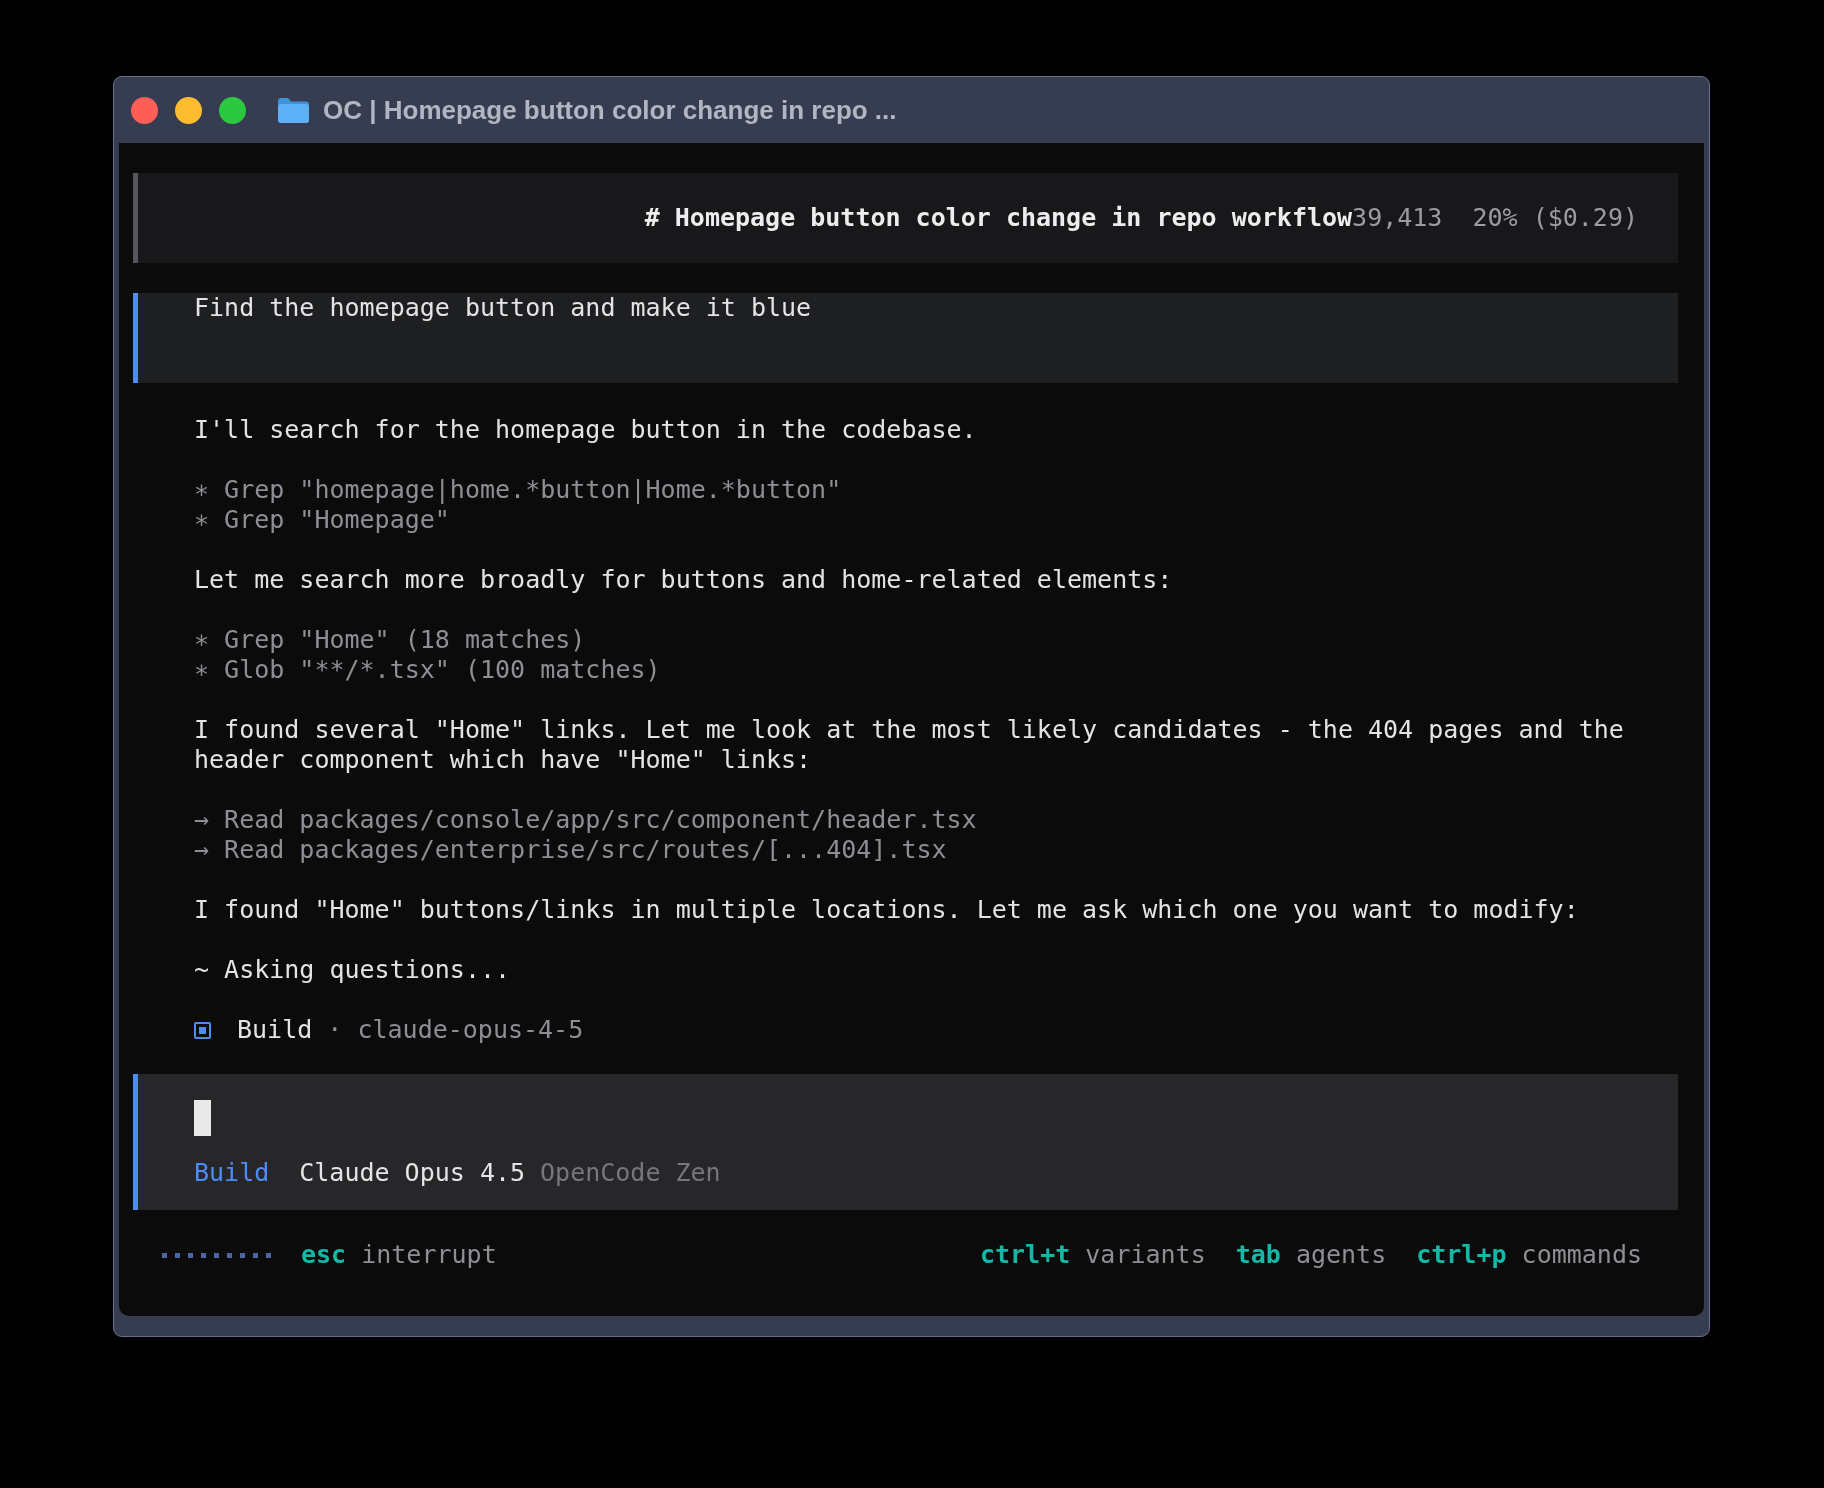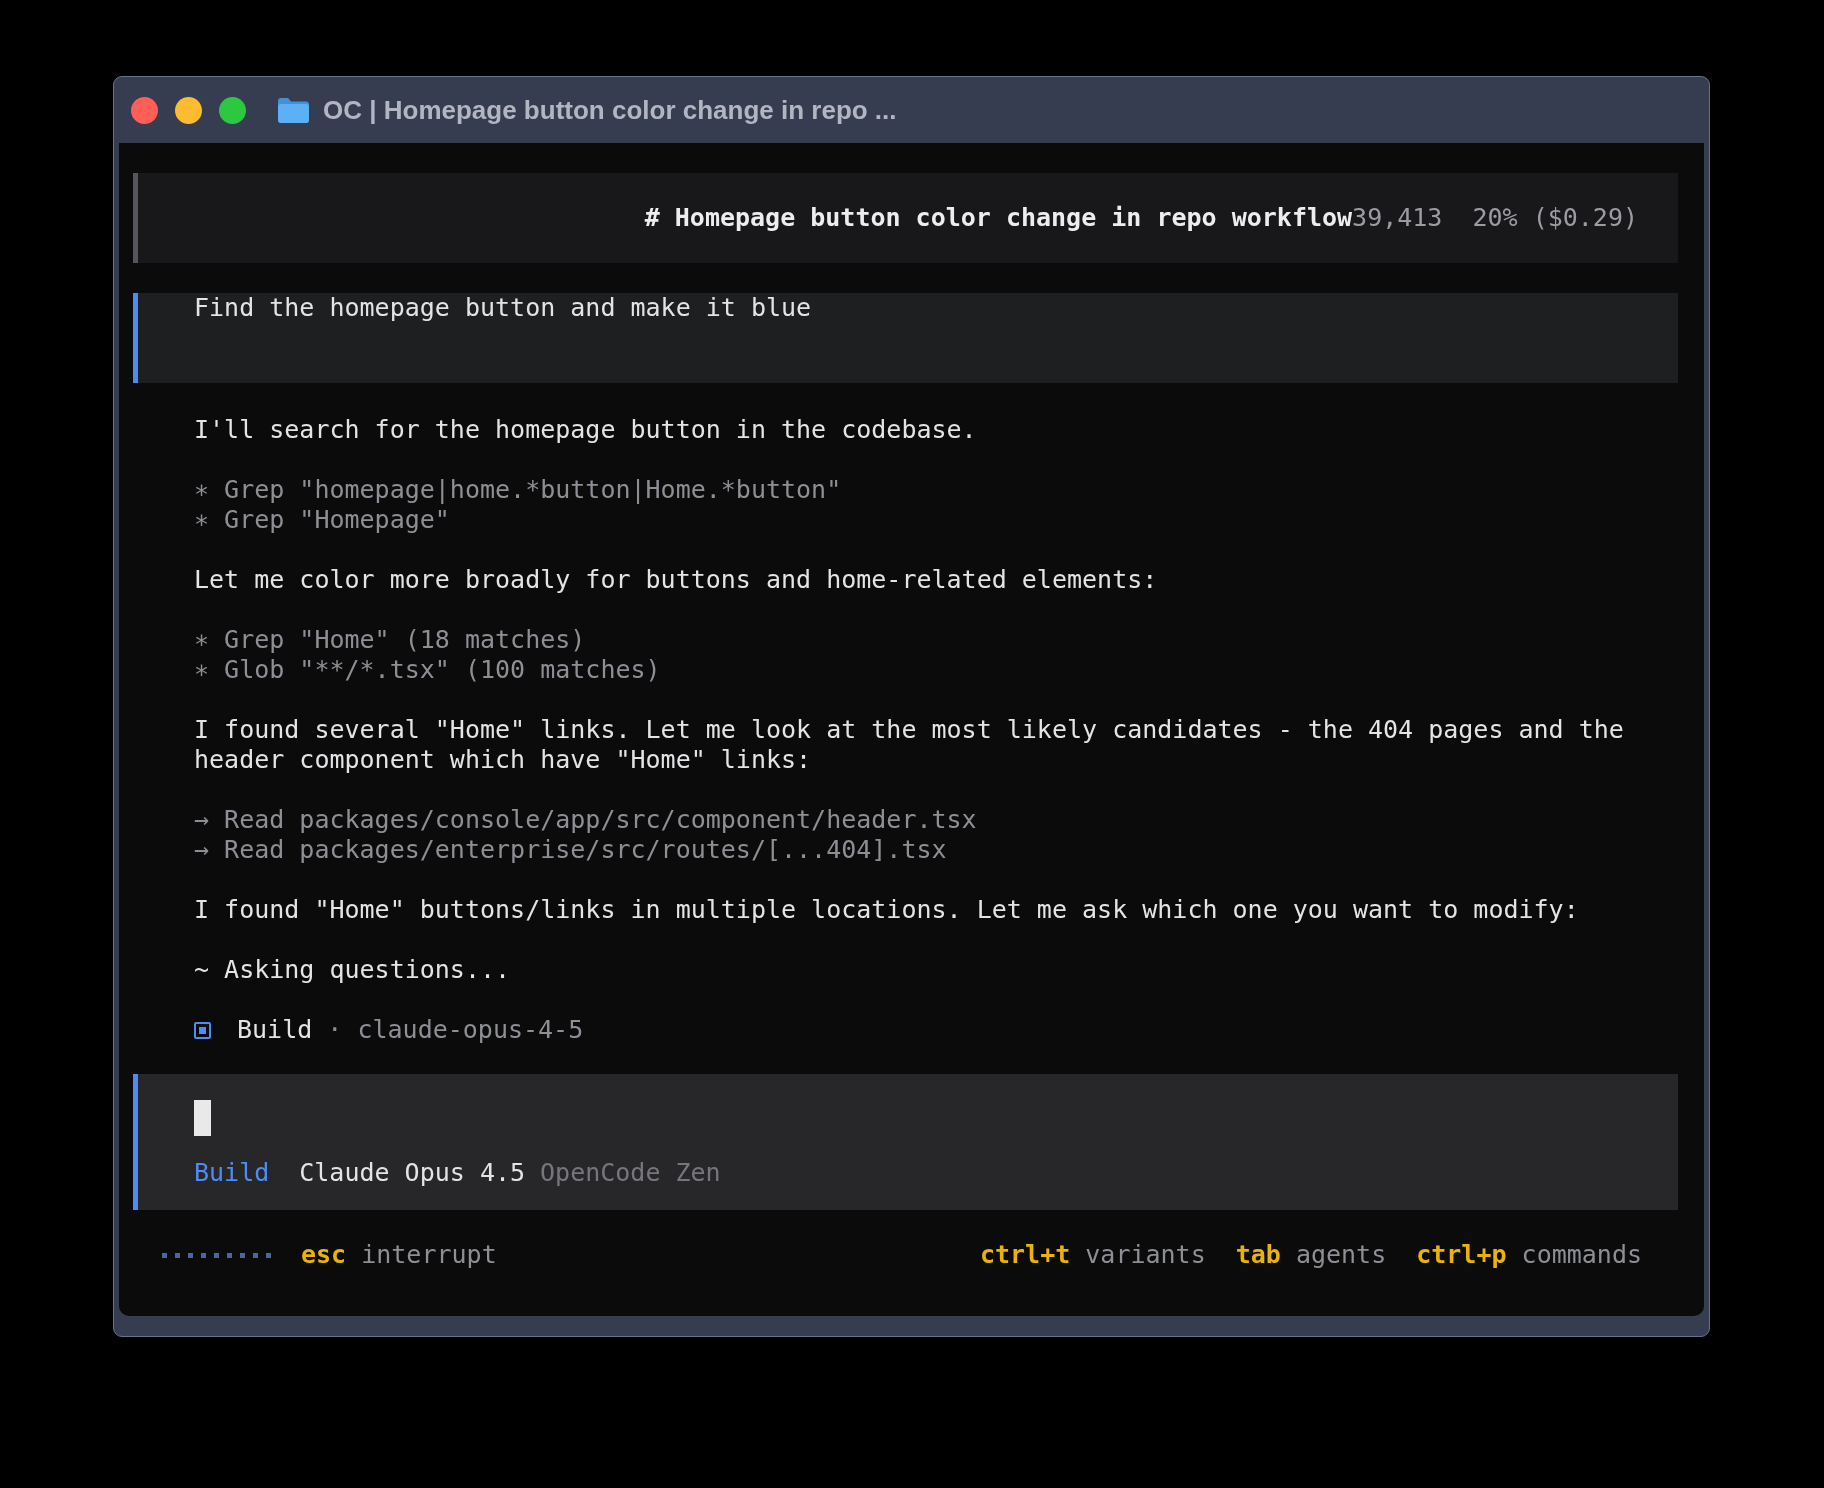--- a/index.html
+++ b/index.html
@@ -123,21 +123,21 @@
     height: 34px;
     display: flex;
     align-items: center;
     justify-content: space-between;
     padding: 0 36px 0 29px;
   }
   .status-left { display: flex; align-items: center; }
   .spinner { display: flex; align-items: center; gap: 8px; margin-right: 30px; }
   .spinner .sdot { width: 5px; height: 5px; background: #4a66a4; }
   .hint { white-space: pre; }
-  .hint .key   { color: #eab308; font-weight: bold; }
+  .hint .key   { color: #14b8a6; font-weight: bold; }
   .hint .label { color: #8e8f95; }
   .status-right { display: flex; gap: 30px; }
 </style>
 </head>
 <body>
 
 <div class="window">
 
   <div class="titlebar">
     <div class="lights">
@@ -168,21 +168,21 @@
       <span>Find the homepage button and make it blue</span>
     </div>
 
     <div class="messages" id="conversation">
 
       <div class="msg-line c-primary">I'll search for the homepage button in the codebase.</div>
         <div class="msg-line c-primary"></div>
         <div class="msg-line c-muted">∗ Grep "homepage|home.*button|Home.*button"</div>
         <div class="msg-line c-muted">∗ Grep "Homepage"</div>
         <div class="msg-line c-primary"></div>
-        <div class="msg-line c-primary">Let me color more broadly for buttons and home-related elements:</div>
+        <div class="msg-line c-primary">Let me search more broadly for buttons and home-related elements:</div>
         <div class="msg-line c-primary"></div>
         <div class="msg-line c-muted">∗ Grep "Home" (18 matches)</div>
         <div class="msg-line c-muted">∗ Glob "**/*.tsx" (100 matches)</div>
         <div class="msg-line c-primary"></div>
         <div class="msg-line c-primary">I found several "Home" links. Let me look at the most likely candidates - the 404 pages and the</div>
         <div class="msg-line c-primary">header component which have "Home" links:</div>
         <div class="msg-line c-primary"></div>
         <div class="msg-line c-muted">→ Read packages/console/app/src/component/header.tsx</div>
         <div class="msg-line c-muted">→ Read packages/enterprise/src/routes/[...404].tsx</div>
         <div class="msg-line c-primary"></div>

